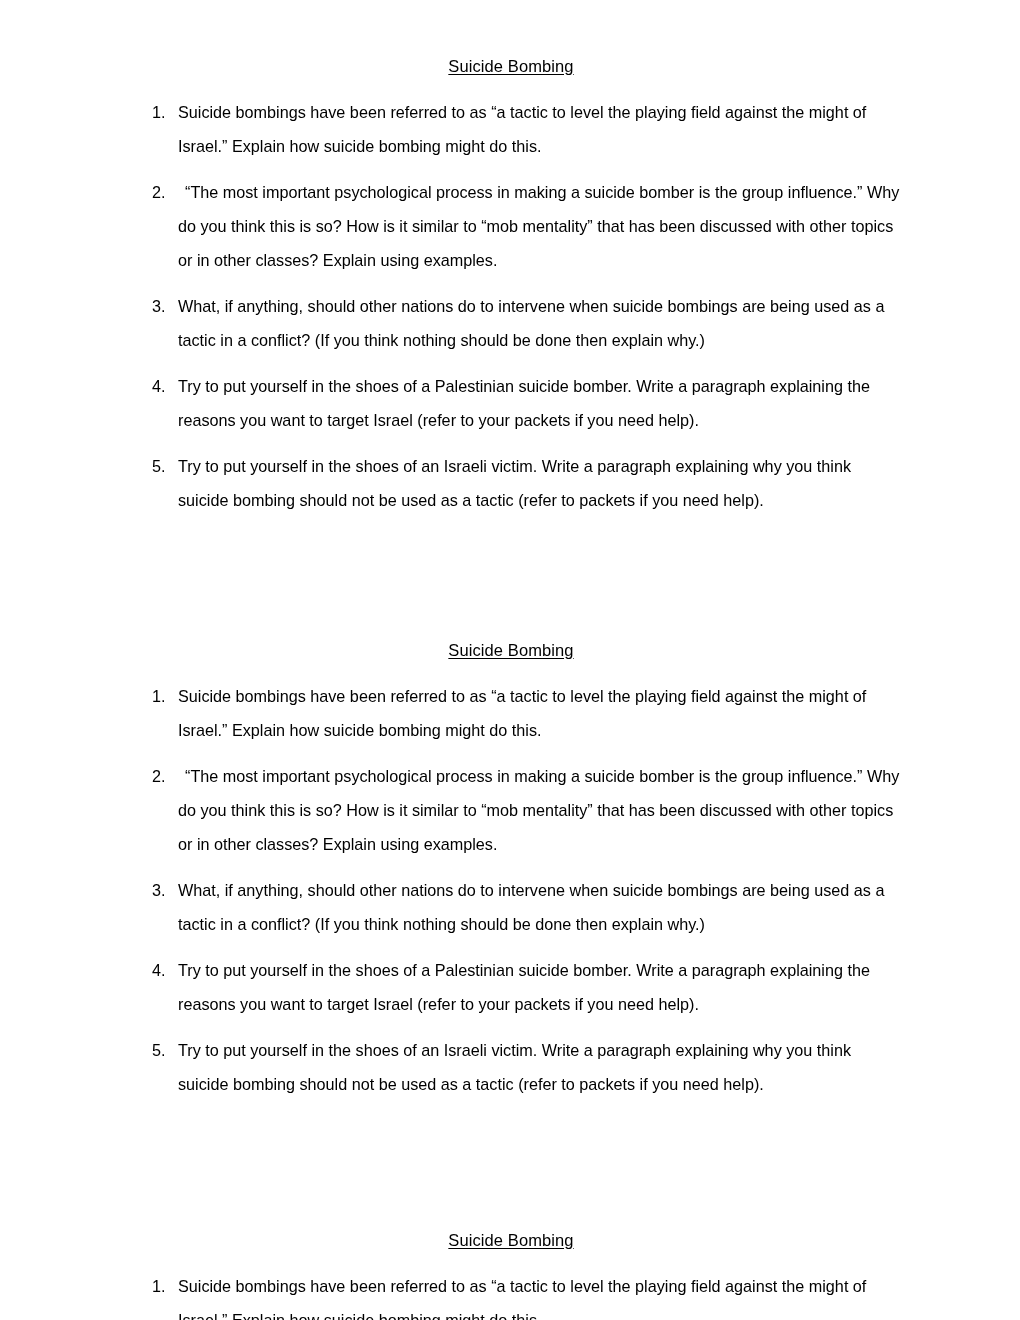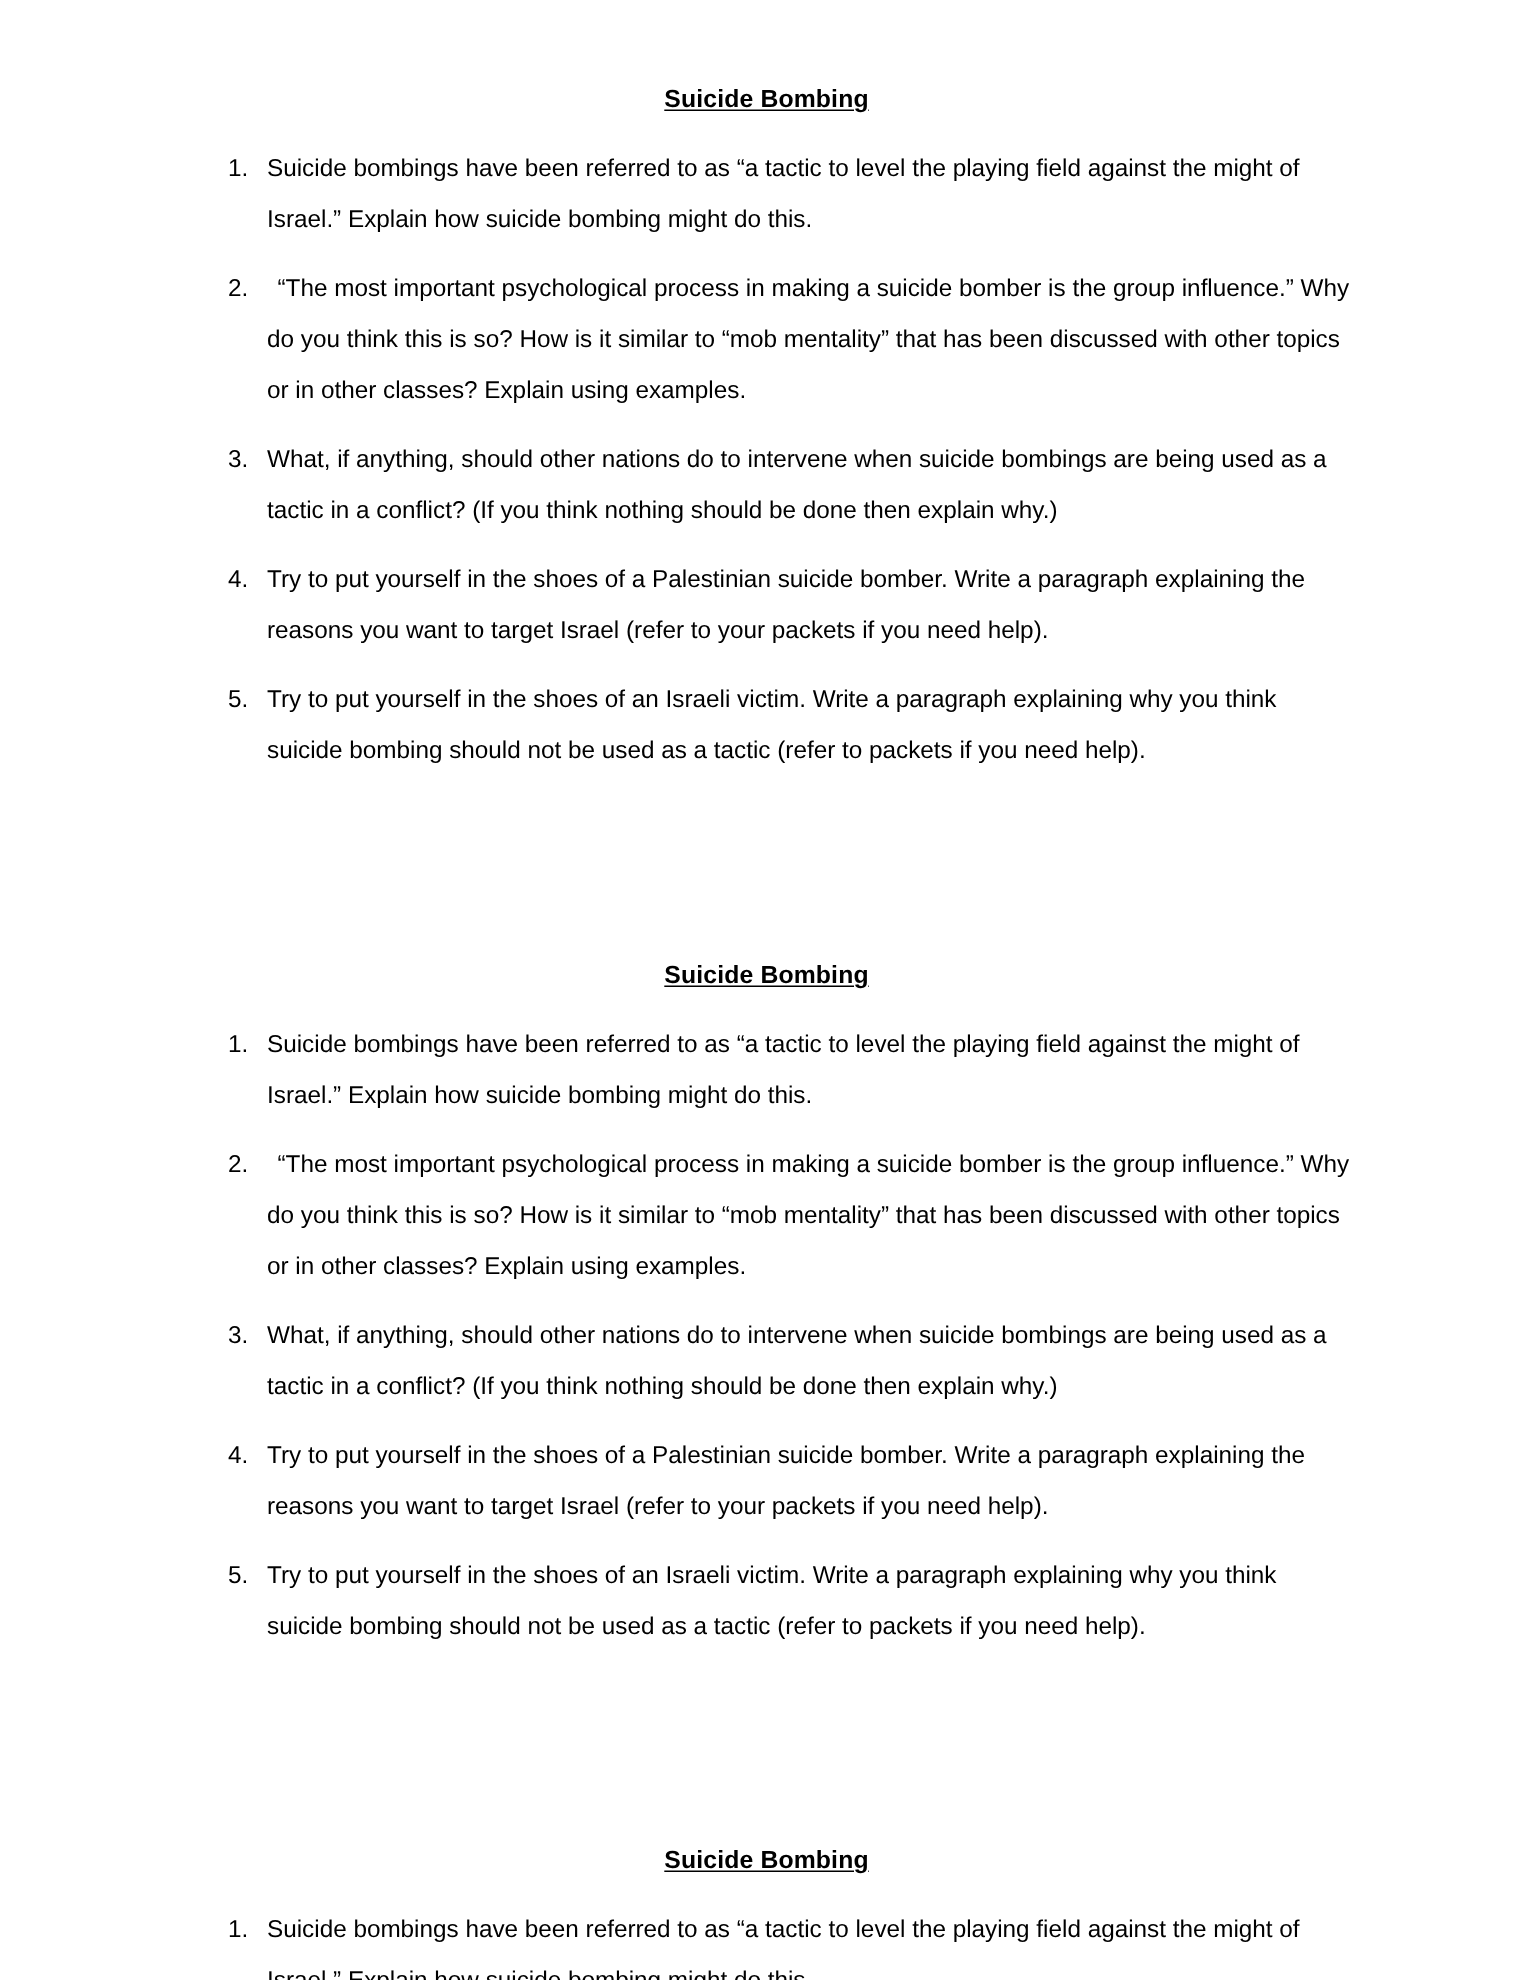--- a/index.html
+++ b/index.html
@@ -19,21 +19,21 @@
     -webkit-font-smoothing: antialiased;
   }
   .doc-body {
     padding: 0;
   }
   .section {
     
   }
   .section-title {
     text-align: center;
-    font-weight: bold;
+    font-weight: normal;
     font-size: 16.5px;
     line-height: 34px;
     letter-spacing: 0.1px;
     text-decoration: underline;
     text-underline-offset: 2px;
     margin: 0;
     padding: 0;
     
     padding-right: 1px;
   }

